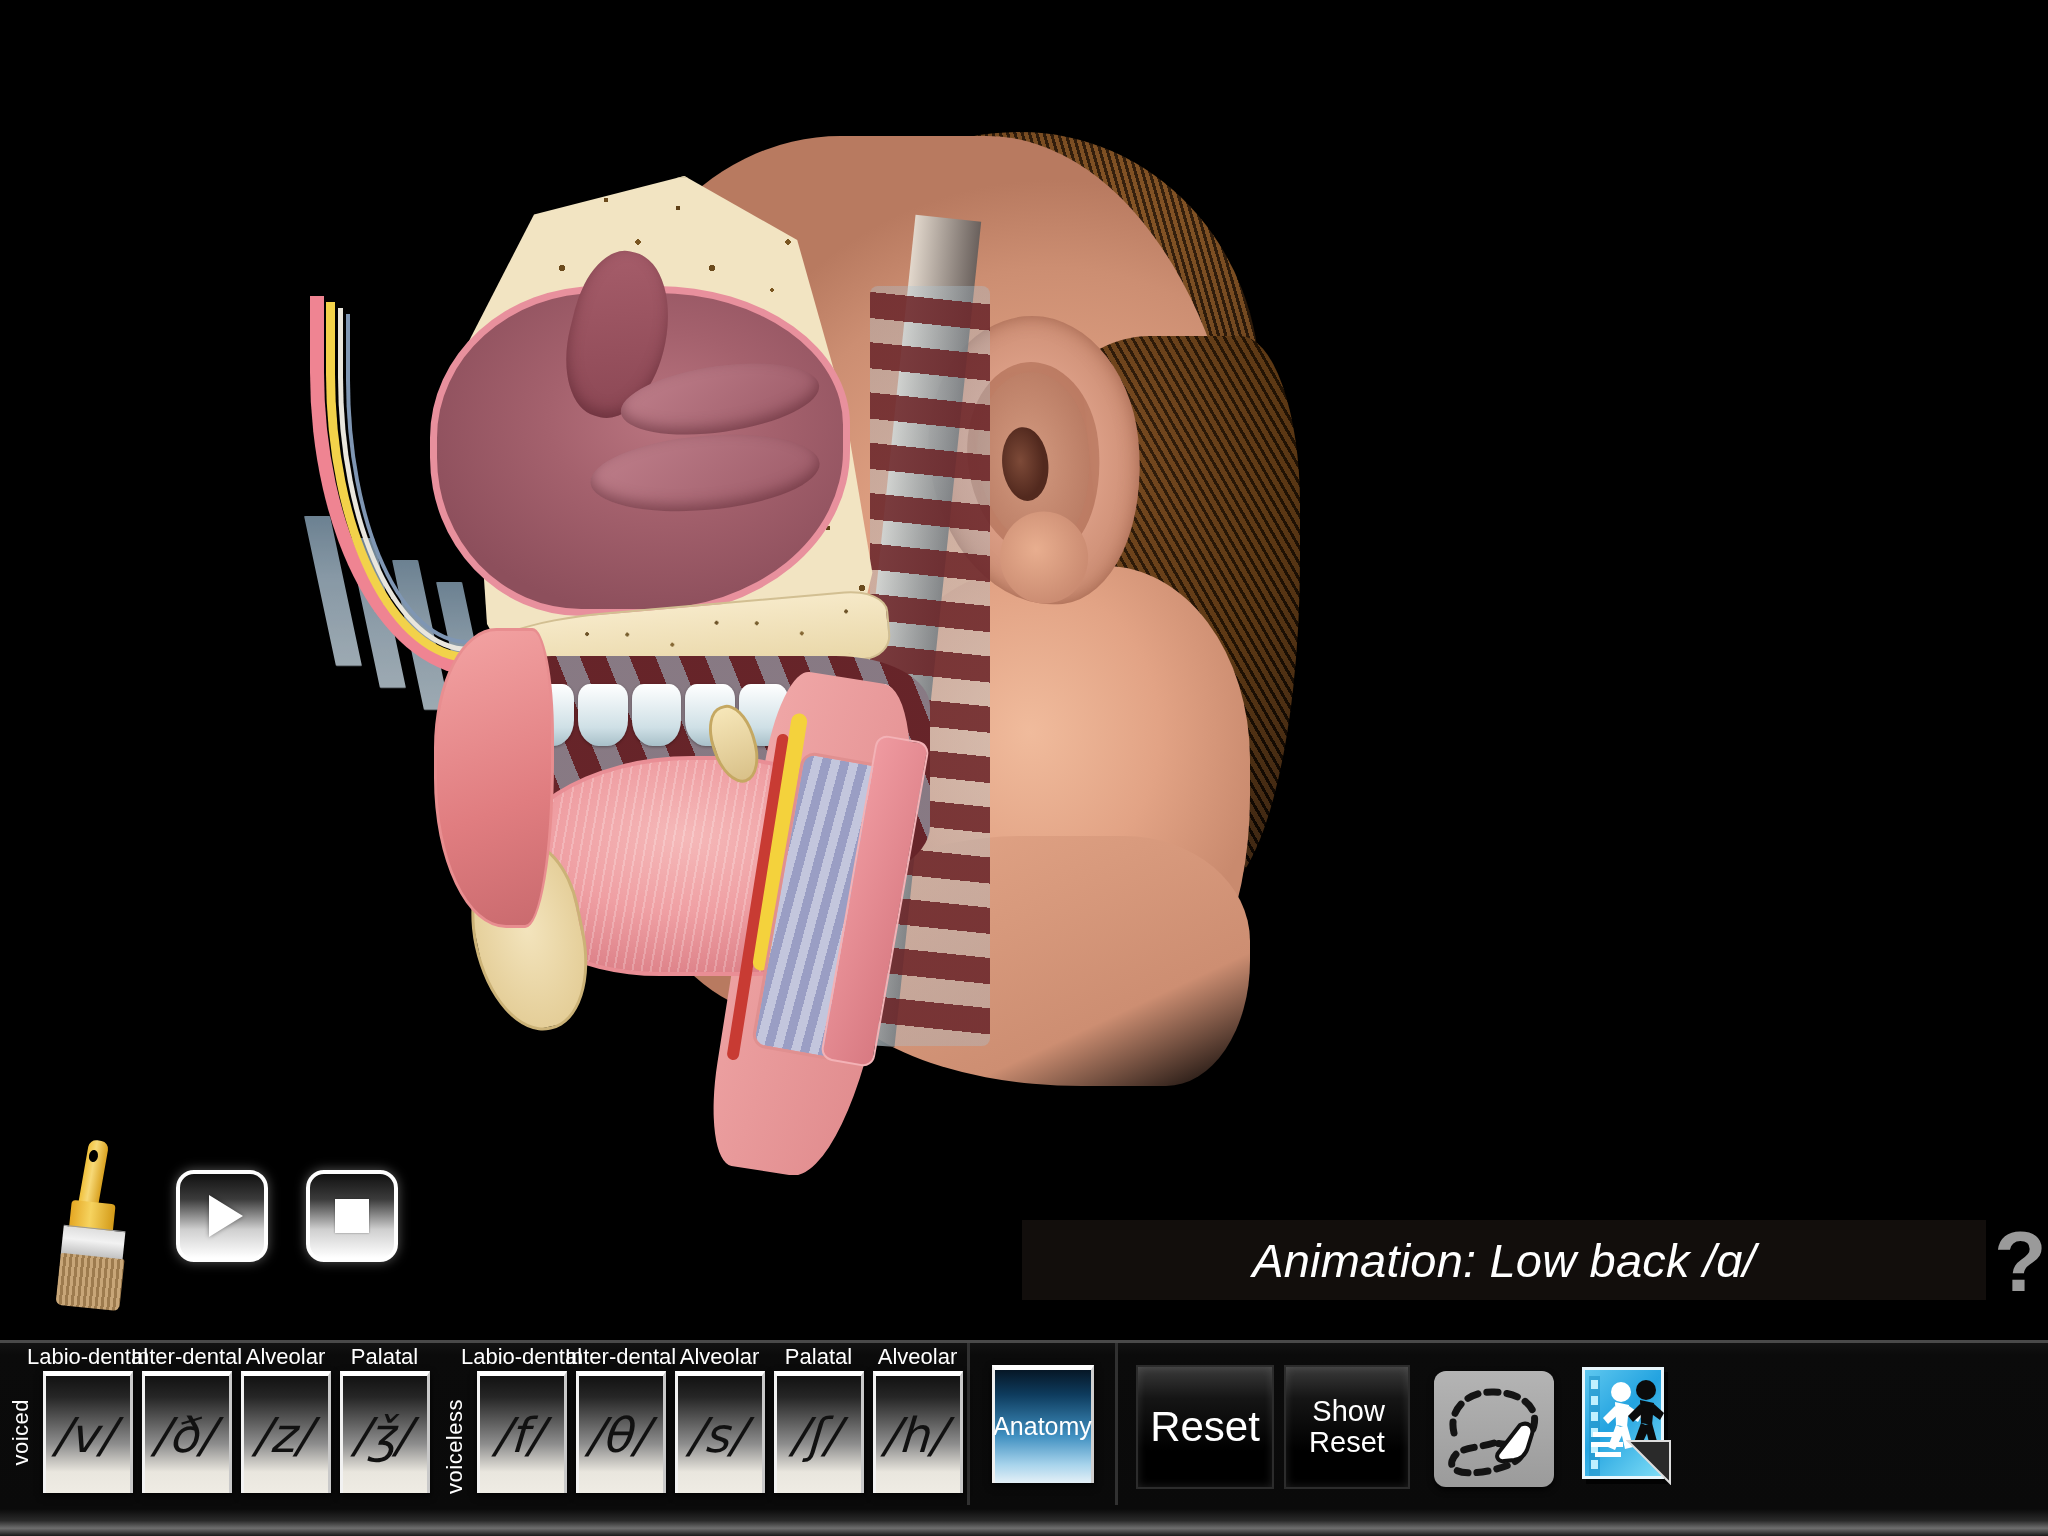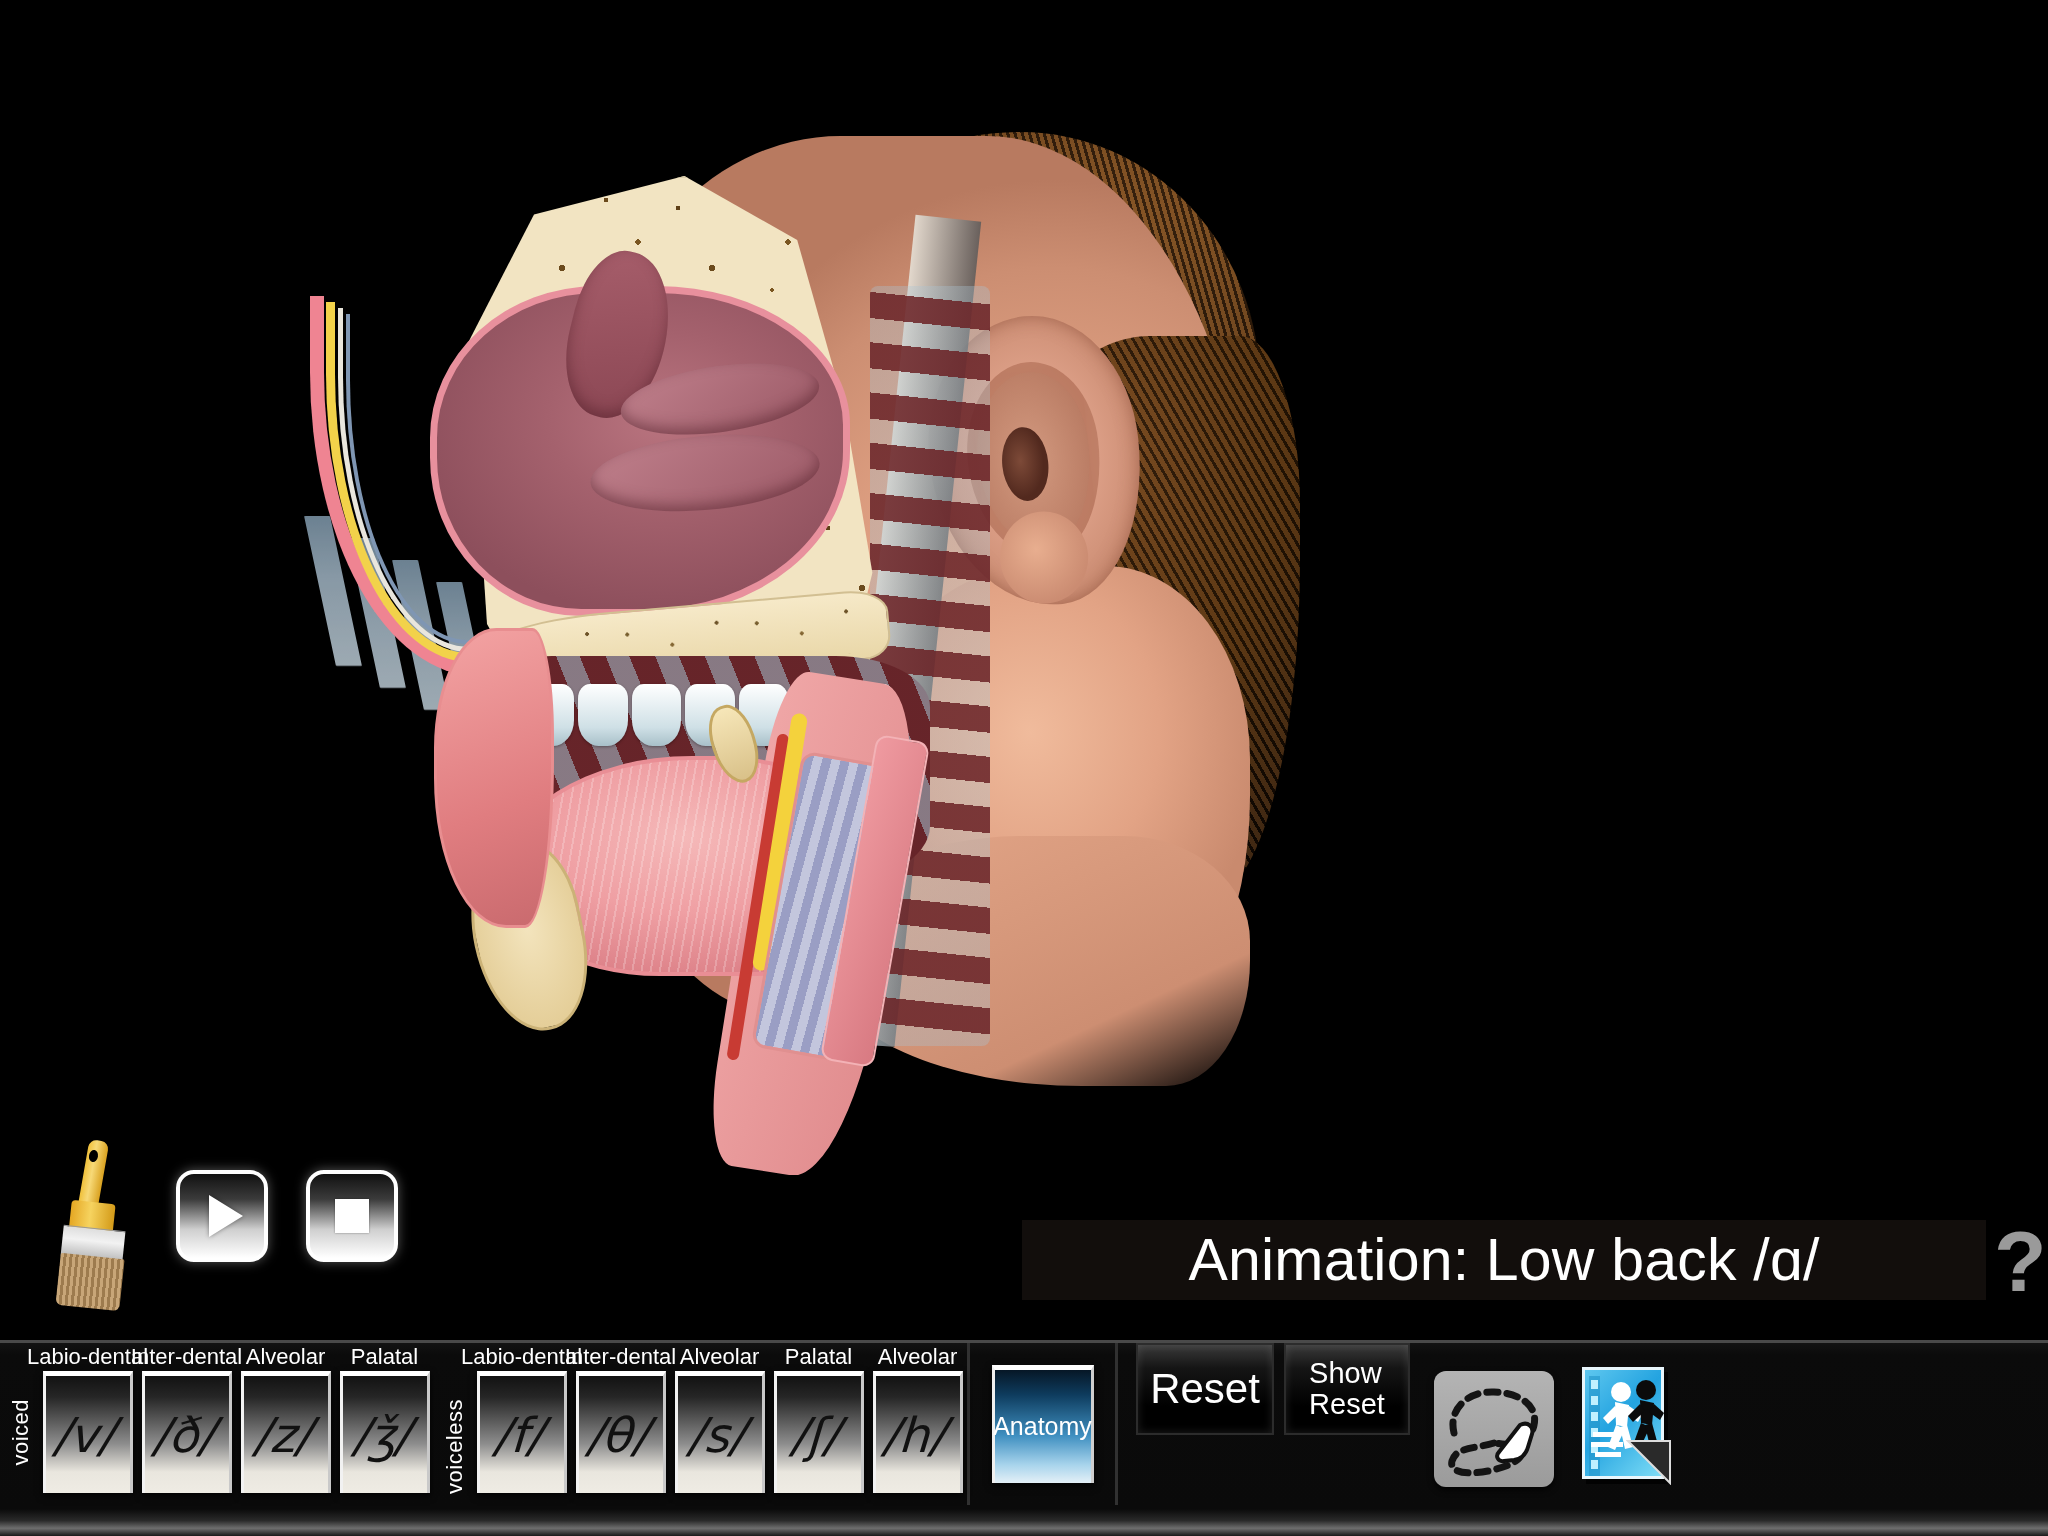--- a/index.html
+++ b/index.html
@@ -293,21 +293,21 @@
     filter:drop-shadow(0 0 2px rgba(0,0,0,.4));
   }
   .sq { width:34px; height:34px; background:#ffffff; box-shadow:0 0 2px rgba(0,0,0,.4); }
 
   #title-bar {
     position:absolute; left:1022px; top:45px; width:964px; height:80px;
     background:#120e0c;
     display:flex; align-items:center; justify-content:center;
   }
   #title-text {
-    color:#fff; font-size:59px; letter-spacing:.2px; white-space:nowrap;
+    color:#fff; font-size:47px; letter-spacing:.2px; white-space:nowrap;font-style:italic;
   }
   #help-icon {
     position:absolute; left:1994px; top:48px;
     font-size:86px; font-weight:bold; line-height:76px;
     color:#9a9a9a; text-shadow:0 2px 2px #000;
   }
 
   
   #toolbar {
     position:absolute; left:0; top:1340px; width:2048px; height:196px;
@@ -349,25 +349,25 @@
     width:102px; height:118px;
     background:linear-gradient(#061726 0%,#0e3c5e 22%,#3f8fc0 58%,#a8d4ec 84%,#e4f0f7 100%);
     border-top:5px solid #ffffff;
     border-left:3px solid #f0f0f0; border-right:3px solid #cfcfcf;
     display:flex; align-items:center; justify-content:center;
     box-shadow:0 3px 7px rgba(0,0,0,.8);
   }
   #anatomy-label { color:#fff; font-size:25px; }
 
   .textbtn {
-    height:92px; 
+    height:124px; margin-top:22px;
     background:linear-gradient(#3a3a3a 0%,#151515 26%,#000 70%,#000 100%);
     border:2px solid #2c2c2c;
     color:#fff; display:flex; align-items:center; justify-content:center;
-    text-align:left; line-height:1.06; font-size:42px;
+    text-align:right; line-height:1.06; font-size:42px;
     box-shadow:0 0 10px rgba(255,255,255,.12) inset;
   }
   #reset-button { width:138px; margin-left:18px; }
   #showtext-button { width:126px; margin-left:10px; font-size:29px; }
 
   #trace-button {
     width:120px; height:116px; margin:28px 0 0 24px;
     background:linear-gradient(#b4b4b4,#9b9b9b);
     border-radius:12px; position:relative;
     box-shadow:0 3px 6px rgba(0,0,0,.8);

